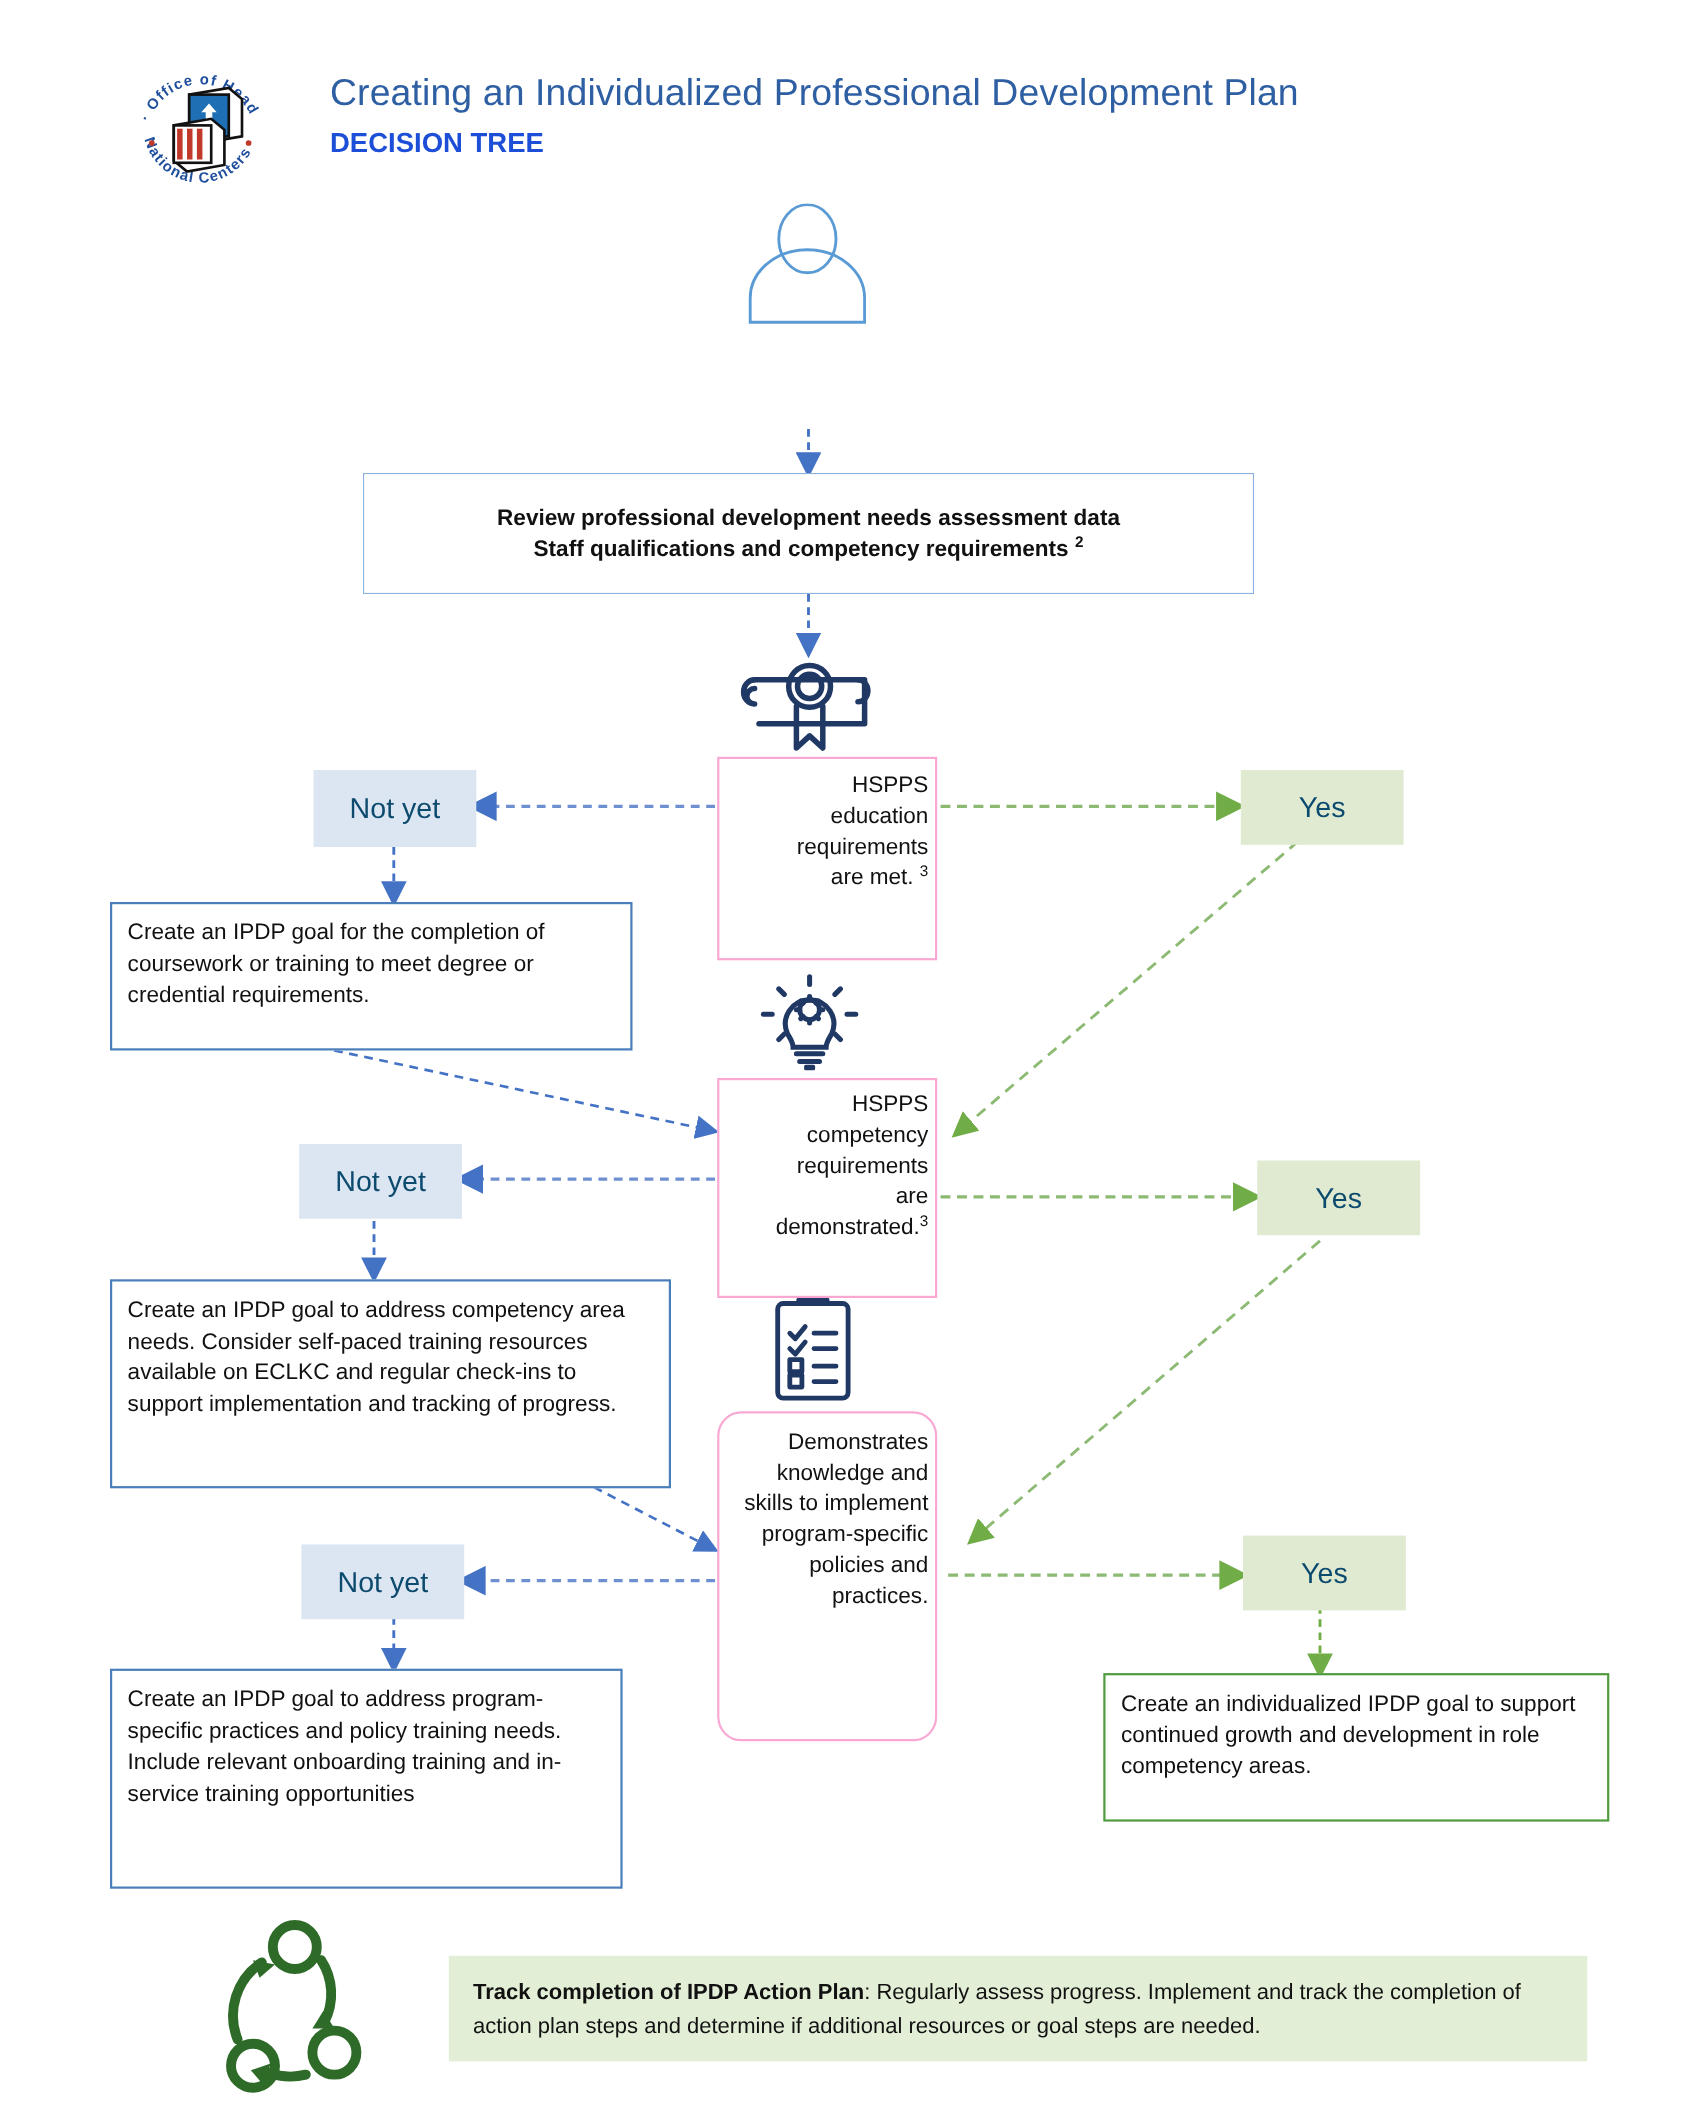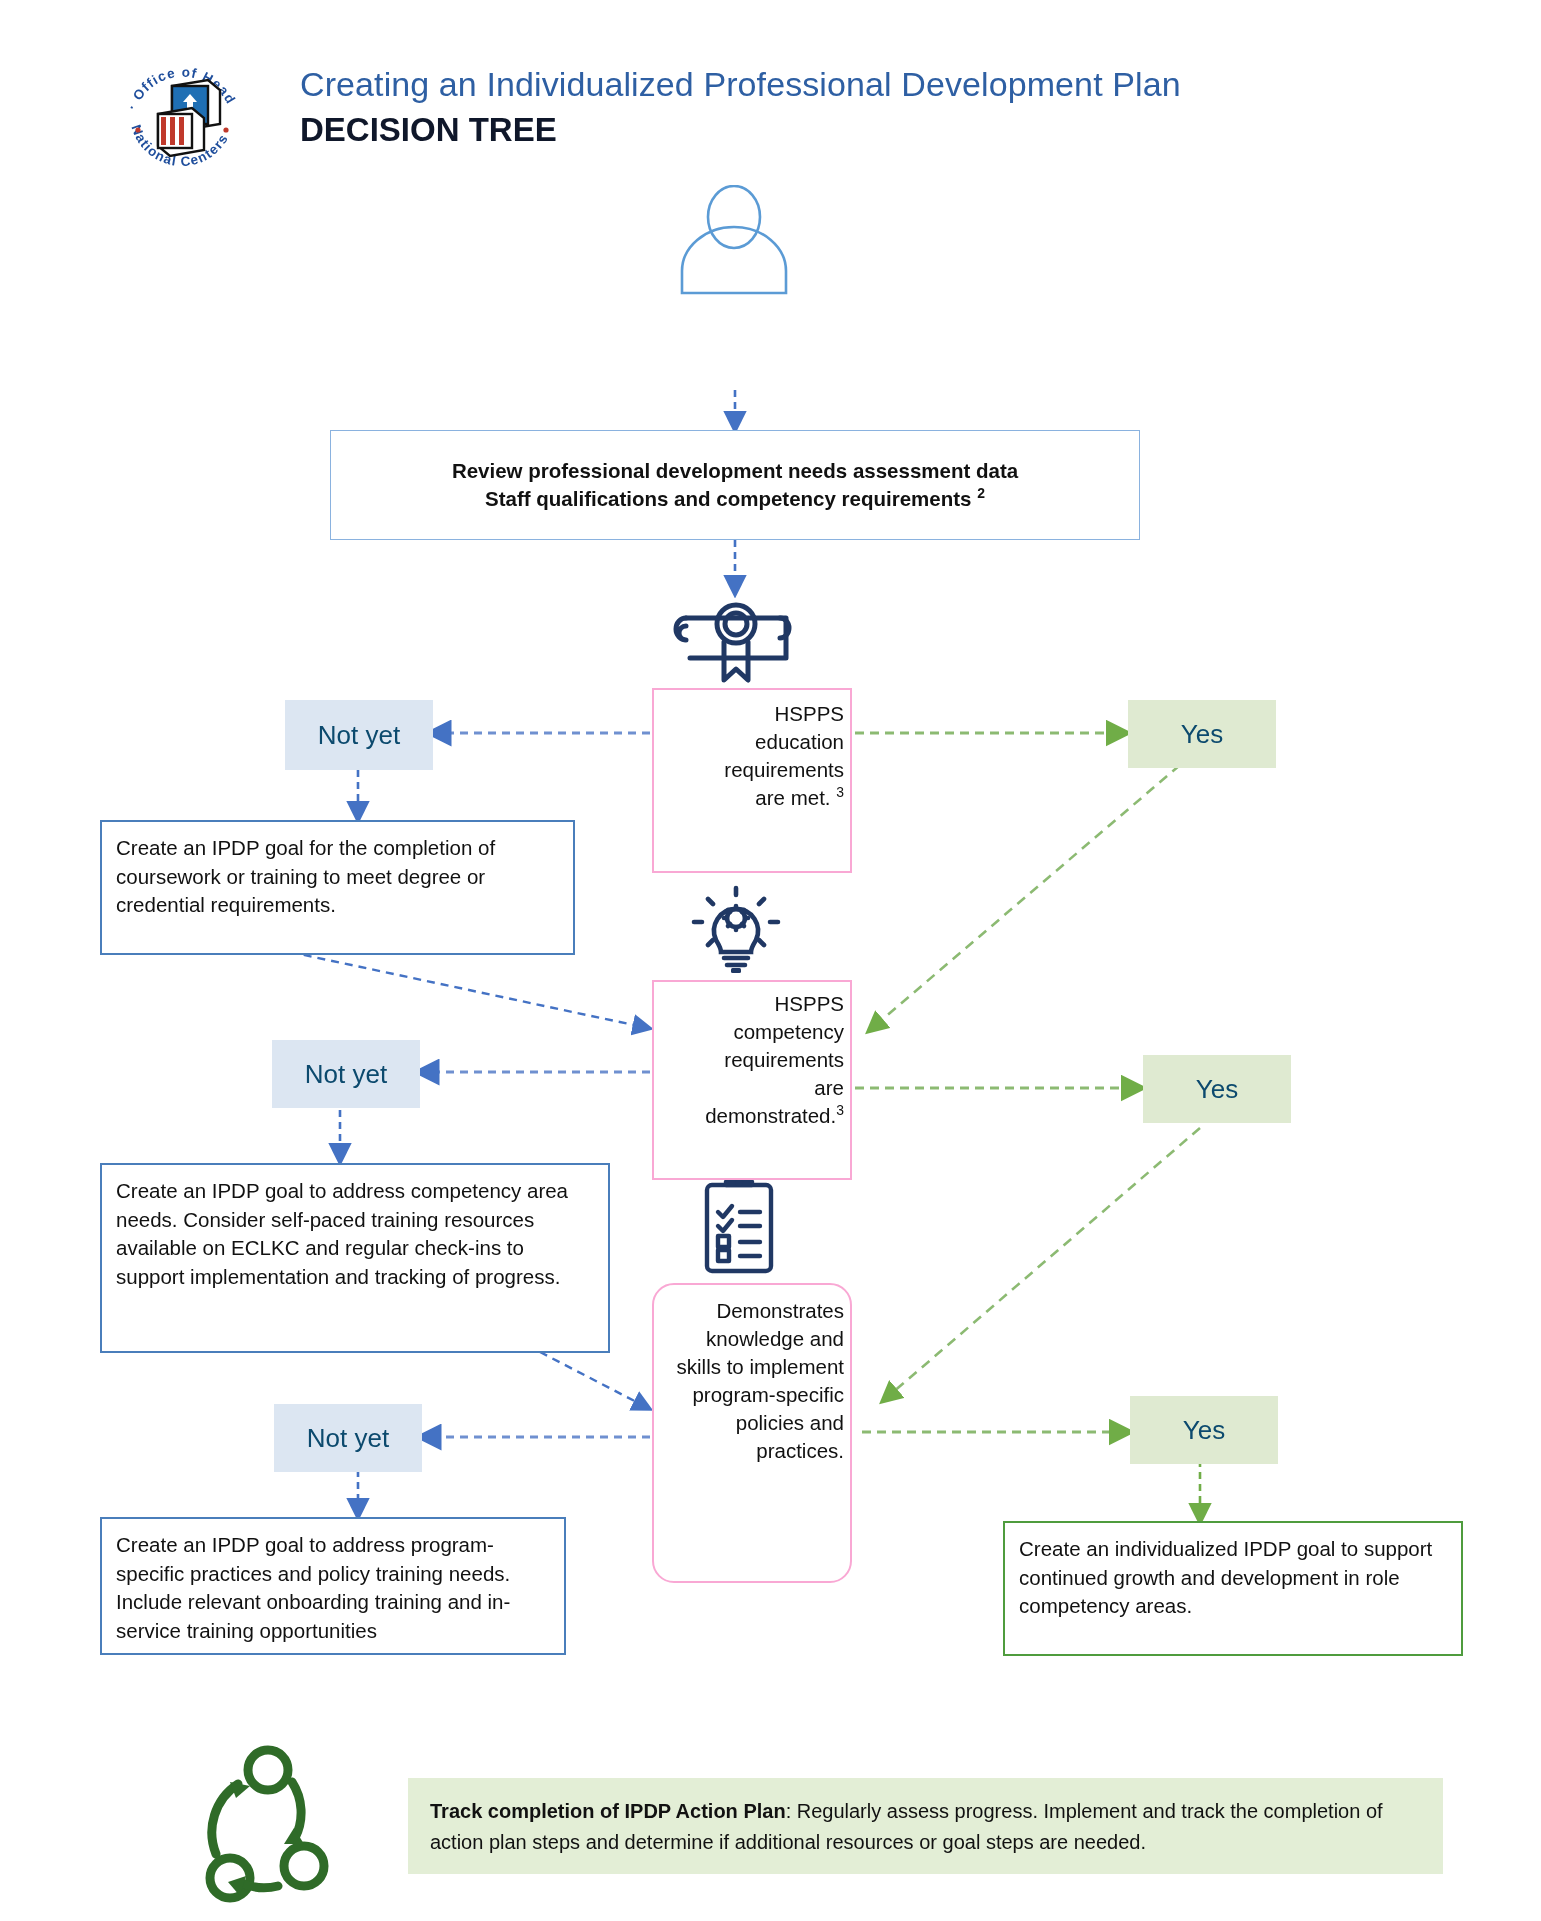--- a/index.html
+++ b/index.html
@@ -4,21 +4,21 @@
 <style>
   html,body{margin:0;padding:0;background:#ffffff;}
   body{font-family:"Liberation Sans",sans-serif;color:#000;}
   #page{position:relative;width:1541px;height:1921px;background:#fff;overflow:hidden;}
 
   
   #header{position:absolute;left:0;top:0;width:1541px;height:170px;}
   #logo{position:absolute;left:112px;top:42px;width:140px;height:140px;}
   #title-block{position:absolute;left:300px;top:62px;width:1150px;}
   #title-line1{font-size:34px;color:#2e5fa3;letter-spacing:.1px;line-height:44px;}
-  #title-line2{font-size:33px;color:#0f172a;font-weight:bold;line-height:44px;margin-top:2px;}
+  #title-line2{font-size:25px;color:#1d4ed8;font-weight:bold;line-height:44px;margin-top:2px;}
 
   
   .box{position:absolute;box-sizing:border-box;}
   .bluebox{border:2px solid #4a7ebb;background:#ffffff;}
   .bluebox-thin{border:1.5px solid #8ab2df;background:#ffffff;}
   .decision{border:2px solid #f9a8d4;background:#ffffff;text-align:right;}
   .notyet{background:#dce6f2;border:none;display:flex;align-items:center;justify-content:center;}
   .yes{background:#dfead1;border:none;display:flex;align-items:center;justify-content:center;}
   .greenbox{border:2px solid #4f9c3e;background:#ffffff;}
   .greenband{background:#e3eed6;border:none;}
@@ -244,21 +244,21 @@
   </div>
 
   <div class="box notyet" style="left:274px;top:1404px;width:148px;height:68px;">
     <span class="label">Not yet</span>
   </div>
 
   <div class="box yes" style="left:1130px;top:1396px;width:148px;height:68px;">
     <span class="label">Yes</span>
   </div>
 
-  <div class="box bluebox txt pad" style="left:100px;top:1517px;width:466px;height:138px;">
+  <div class="box bluebox txt pad" style="left:100px;top:1517px;width:466px;height:200px;">
     <span>Create an IPDP goal to address program-specific practices and policy training needs. Include relevant onboarding training and in-service training opportunities</span>
   </div>
 
   <div class="box greenband footer-txt" style="left:408px;top:1778px;width:1035px;height:96px;">
     <span style="font-weight:bold;">Track completion of IPDP Action Plan</span><span>: Regularly assess progress. Implement and track the completion of action plan steps and determine if additional resources or goal steps are needed.</span>
   </div>
 
   <div class="box greenbox txt pad" style="left:1003px;top:1521px;width:460px;height:135px;">
     <span>Create an individualized IPDP goal to support continued growth and development in role competency areas.</span>
   </div>

